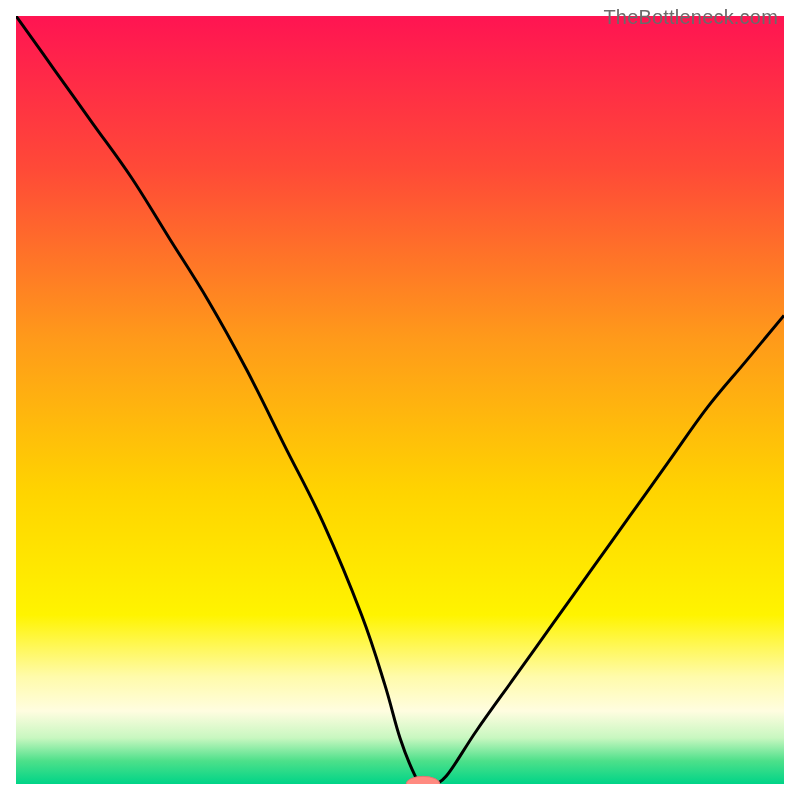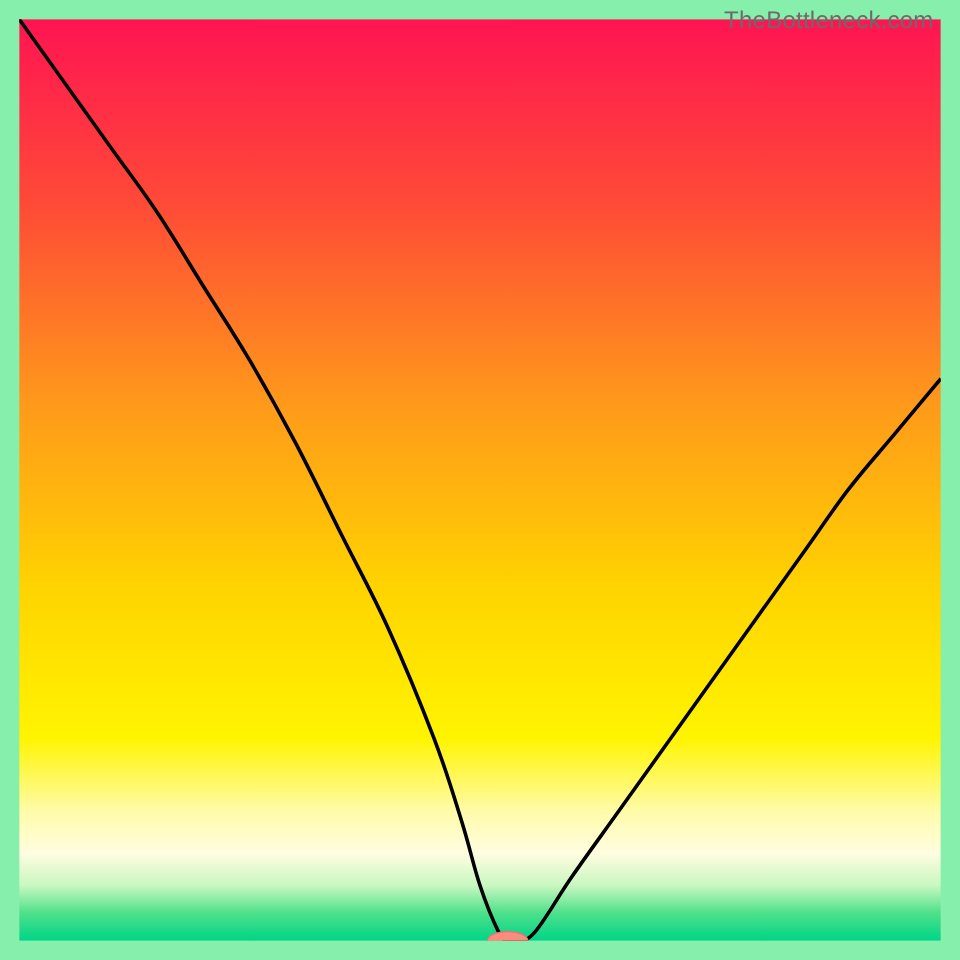--- a/index.html
+++ b/index.html
@@ -8,21 +8,21 @@
     width: 800px;
     height: 800px;
     background: #000;
     overflow: hidden;
     font-family: Arial, Helvetica, sans-serif;
   }
   .frame {
     position: relative;
     width: 800px;
     height: 800px;
-    background: #86efac;
+    background: #ffffff;
   }
   .plot-wrap {
     position: absolute;
     left: 16px;
     top: 16px;
     width: 768px;
     height: 768px;
   }
   .watermark {
     position: absolute;

